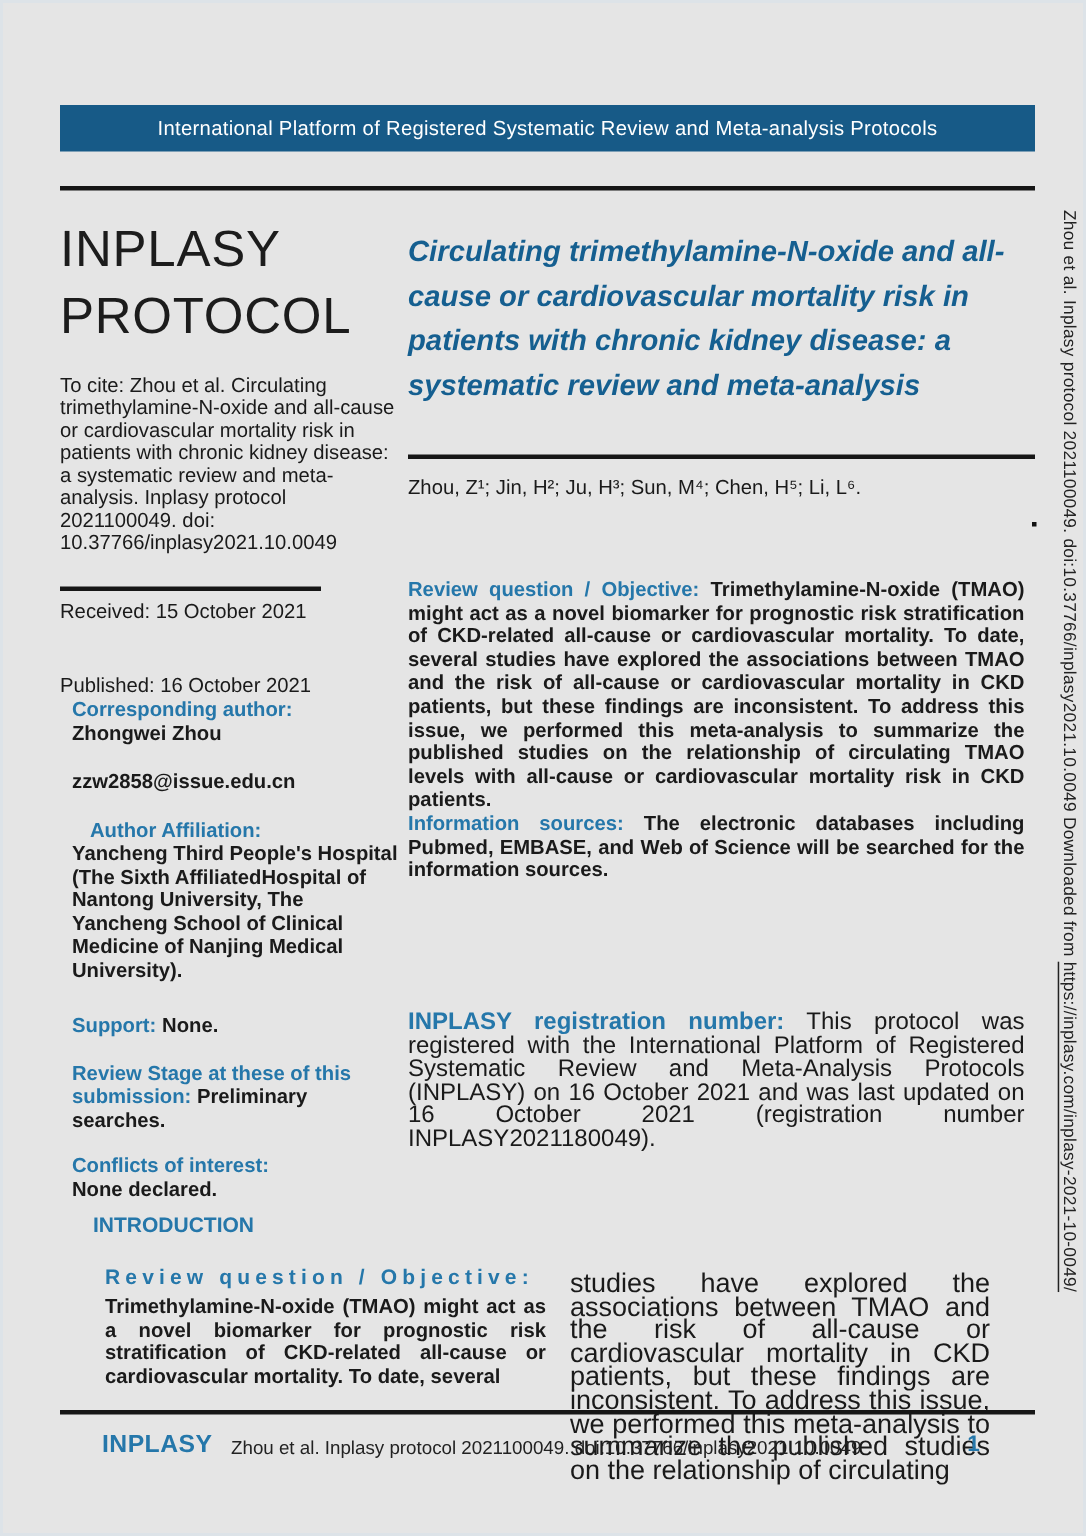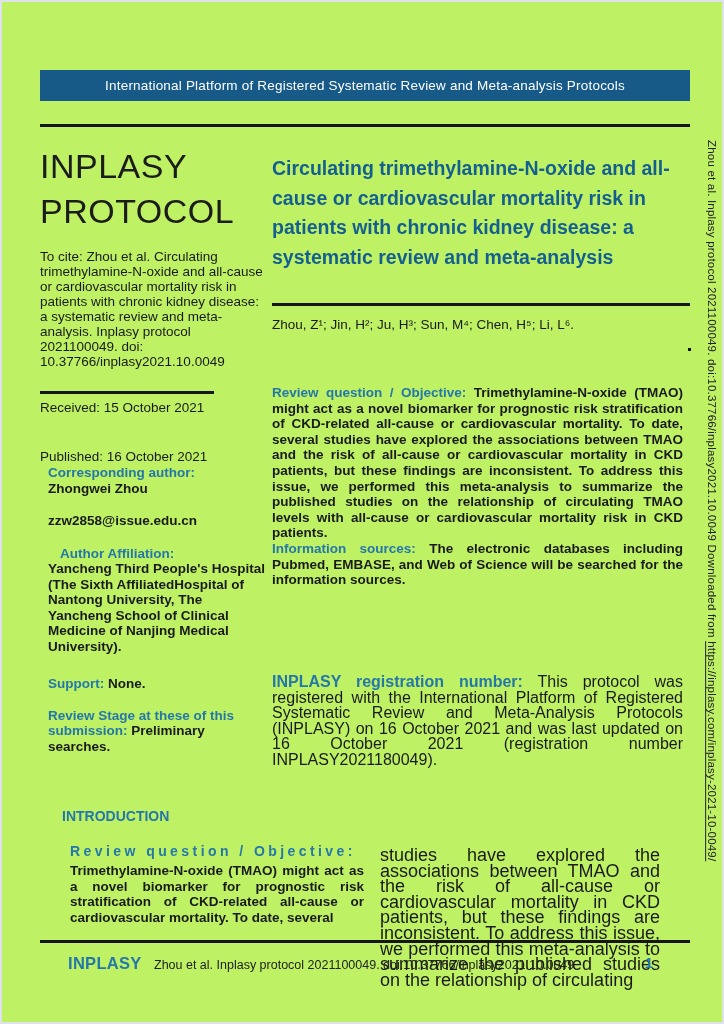--- a/index.html
+++ b/index.html
@@ -5,21 +5,21 @@
   :root{
     --banner-bg:#175a87;
     --title-blue:#155f90;
     --label-blue:#2577aa;
     --body-text:#1a1a1a;
   }
   *{margin:0;padding:0;box-sizing:border-box;}
   html,body{background:#ffffff;}
   body{font-family:"Liberation Sans", sans-serif;color:var(--body-text);}
   .page{
-    position:relative;width:724px;height:1024px;background:#bef264;
+    position:relative;width:724px;height:1024px;background:#e5e5e5;
     border:2px solid #dde3e8;overflow:hidden;
   }
   .banner{
     position:absolute;left:38px;top:68px;width:650px;height:31px;
     background:var(--banner-bg);color:#ffffff;font-size:13.5px;
     display:flex;align-items:center;justify-content:center;letter-spacing:0.2px;
   }
   .rule{position:absolute;background:#161616;}
   .rule-top{left:38px;top:122px;width:650px;height:3px;}
   .rule-left{left:38px;top:389px;width:174px;height:3px;}
@@ -31,21 +31,21 @@
   .published{position:absolute;left:38px;top:431px;font-size:13.5px;margin-top:16px;}
   .left-blocks{position:absolute;left:46px;top:463px;width:219px;font-size:13.5px;line-height:15.5px;font-weight:bold;}
   .blue-label{color:var(--label-blue);font-weight:bold;}
   .left-blocks .email{margin-top:17px;}
   .left-blocks .affil-label{margin-top:17px;margin-left:12px;}
   .left-blocks .support{margin-top:22px;}
   .left-blocks .review-stage{margin-top:16px;}
   .left-blocks .conflicts{margin-top:15px;}
   .article-title{
     position:absolute;left:270px;top:152px;width:418px;
-    font-size:19.5px;line-height:29.5px;font-weight:bold;color:var(--title-blue);
+    font-size:19.5px;line-height:29.5px;font-weight:bold;color:var(--title-blue);font-style:italic;
   }
   .authors{position:absolute;left:270px;top:315px;width:418px;font-size:13.5px;}
   .para-review{
     position:absolute;left:270px;top:383px;width:411px;
     font-size:13.5px;line-height:15.6px;font-weight:bold;text-align:justify;
   }
   .para-reg{
     position:absolute;left:270px;top:672px;width:411px;
     font-size:16px;line-height:15.6px;text-align:justify;
   }
@@ -105,20 +105,24 @@
     <p class="affil-label blue-label">Author Affiliation:</p>
     <p>Yancheng Third People's Hospital (The Sixth AffiliatedHospital of Nantong University, The Yancheng School of Clinical Medicine of Nanjing Medical University).</p>
     <p class="support">
       <span class="blue-label">Support:</span>
       <span>None.</span>
     </p>
     <p class="review-stage">
       <span class="blue-label">Review Stage at these of this submission:</span>
       <span>Preliminary searches.</span>
     </p>
+    <p class="conflicts">
+      <span class="blue-label">Conflicts of interest:</span><br>
+      <span>None declared.</span>
+    </p>
   </div>
 
   <h1 class="article-title">Circulating trimethylamine-N-oxide and all-cause or cardiovascular mortality risk in patients with chronic kidney disease: a systematic review and meta-analysis</h1>
 
   <div class="rule rule-title"></div>
 
   <div class="authors">Zhou, Z¹; Jin, H²; Ju, H³; Sun, M⁴; Chen, H⁵; Li, L⁶.</div>
 
   <div class="para-review">
     <p>

